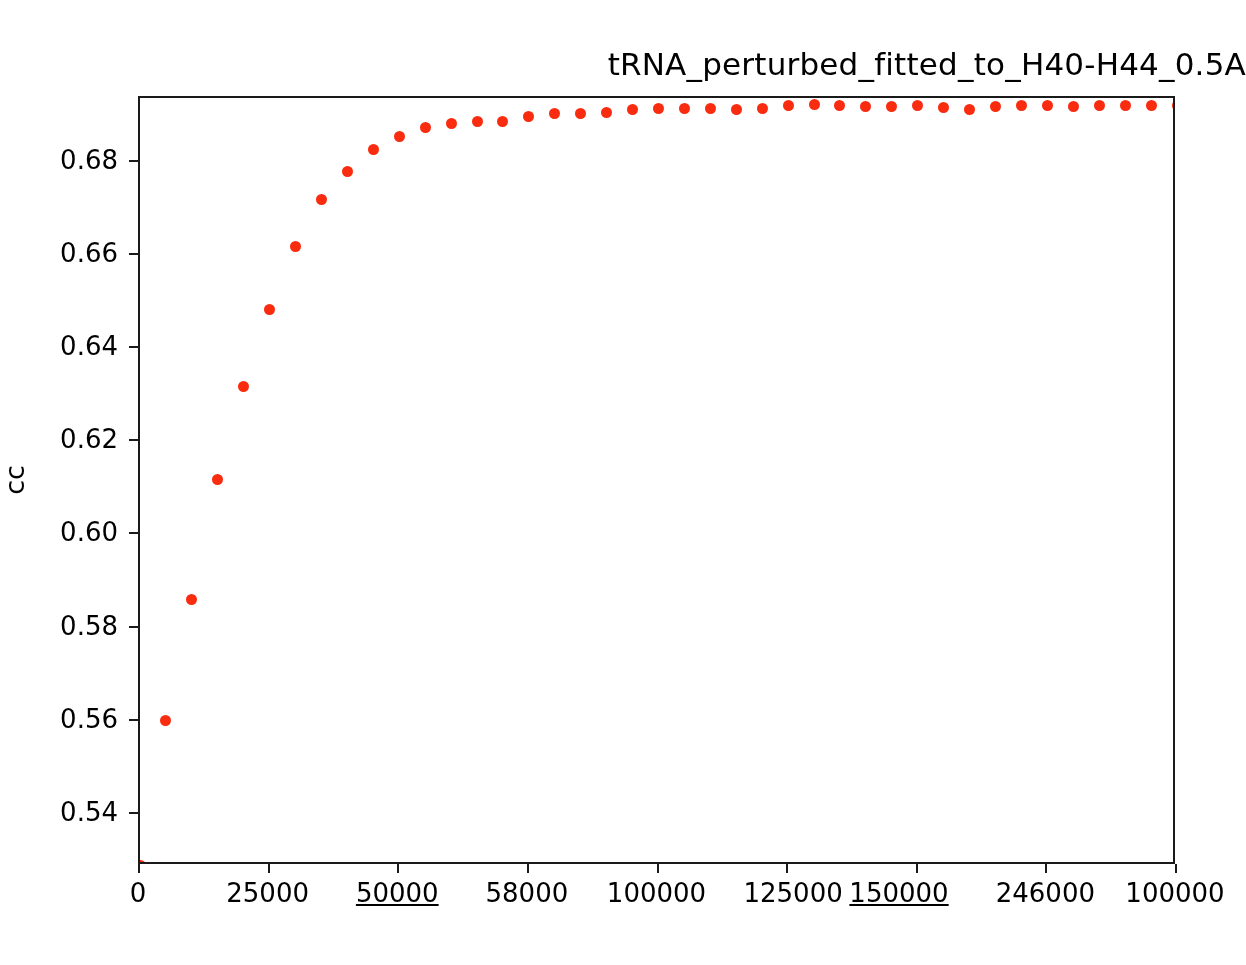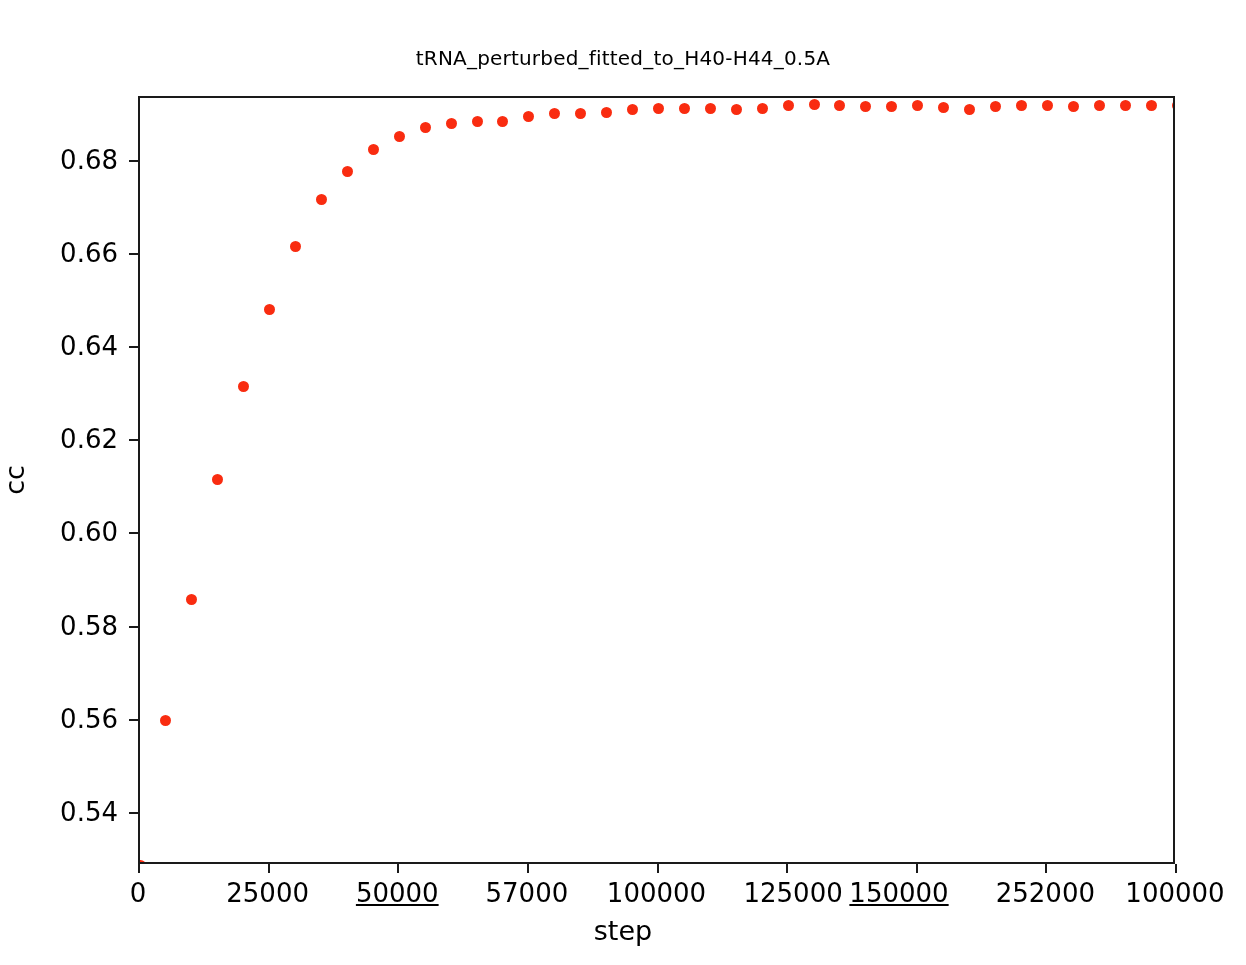--- a/index.html
+++ b/index.html
@@ -17,22 +17,22 @@
     position: relative;
     width: 1246px;
     height: 965px;
     background: #ffffff;
   }
   #chart-title {
     position: absolute;
     left: 0;
     top: 46px;
     width: 1246px;
-    text-align: center;
-    font-size: 20px;
+    text-align: right;
+    font-size: 31px;
     color: #000000;
     letter-spacing: 0.2px;
     white-space: nowrap;
   }
   
   #plot-area {
     position: absolute;
     left: 138px;
     top: 96px;
     width: 1037px;
@@ -191,30 +191,29 @@
       <div class="ytick-label" style="left: -22px; top: 159.806px; right: auto; width: 140px;">0.68</div>
     </div>
   <div id="xaxis-ticks">
       <div class="xtick-mark" style="left: 0px;"></div>
       <div class="xtick-label" style="left: 0px;">0</div>
       <div class="xtick-mark" style="left: 129.625px;"></div>
       <div class="xtick-label" style="left: 129.625px;">25000</div>
       <div class="xtick-mark" style="left: 259.25px;"></div>
       <div class="xtick-label" style="left: 259.25px; text-decoration: underline;">50000</div>
       <div class="xtick-mark" style="left: 388.875px;"></div>
-      <div class="xtick-label" style="left: 388.875px;">57000</div>
+      <div class="xtick-label" style="left: 388.875px;">58000</div>
       <div class="xtick-mark" style="left: 518.5px;"></div>
       <div class="xtick-label" style="left: 518.5px;">100000</div>
       <div class="xtick-mark" style="left: 648.125px;"></div>
       <div class="xtick-label" style="left: 648.125px; margin-left: 7px;">125000</div>
       <div class="xtick-mark" style="left: 777.75px;"></div>
       <div class="xtick-label" style="left: 761px; text-decoration: underline;">150000</div>
       <div class="xtick-mark" style="left: 907.375px;"></div>
-      <div class="xtick-label" style="left: 907.375px;">252000</div>
+      <div class="xtick-label" style="left: 907.375px;">246000</div>
       <div class="xtick-mark" style="left: 1037px;"></div>
       <div class="xtick-label" style="left: 1037px;">100000</div>
     </div>
 
-  <div id="xlabel">step</div>
 
   <div id="ylabel">cc</div>
 
 </div>
 
 </body></html>

